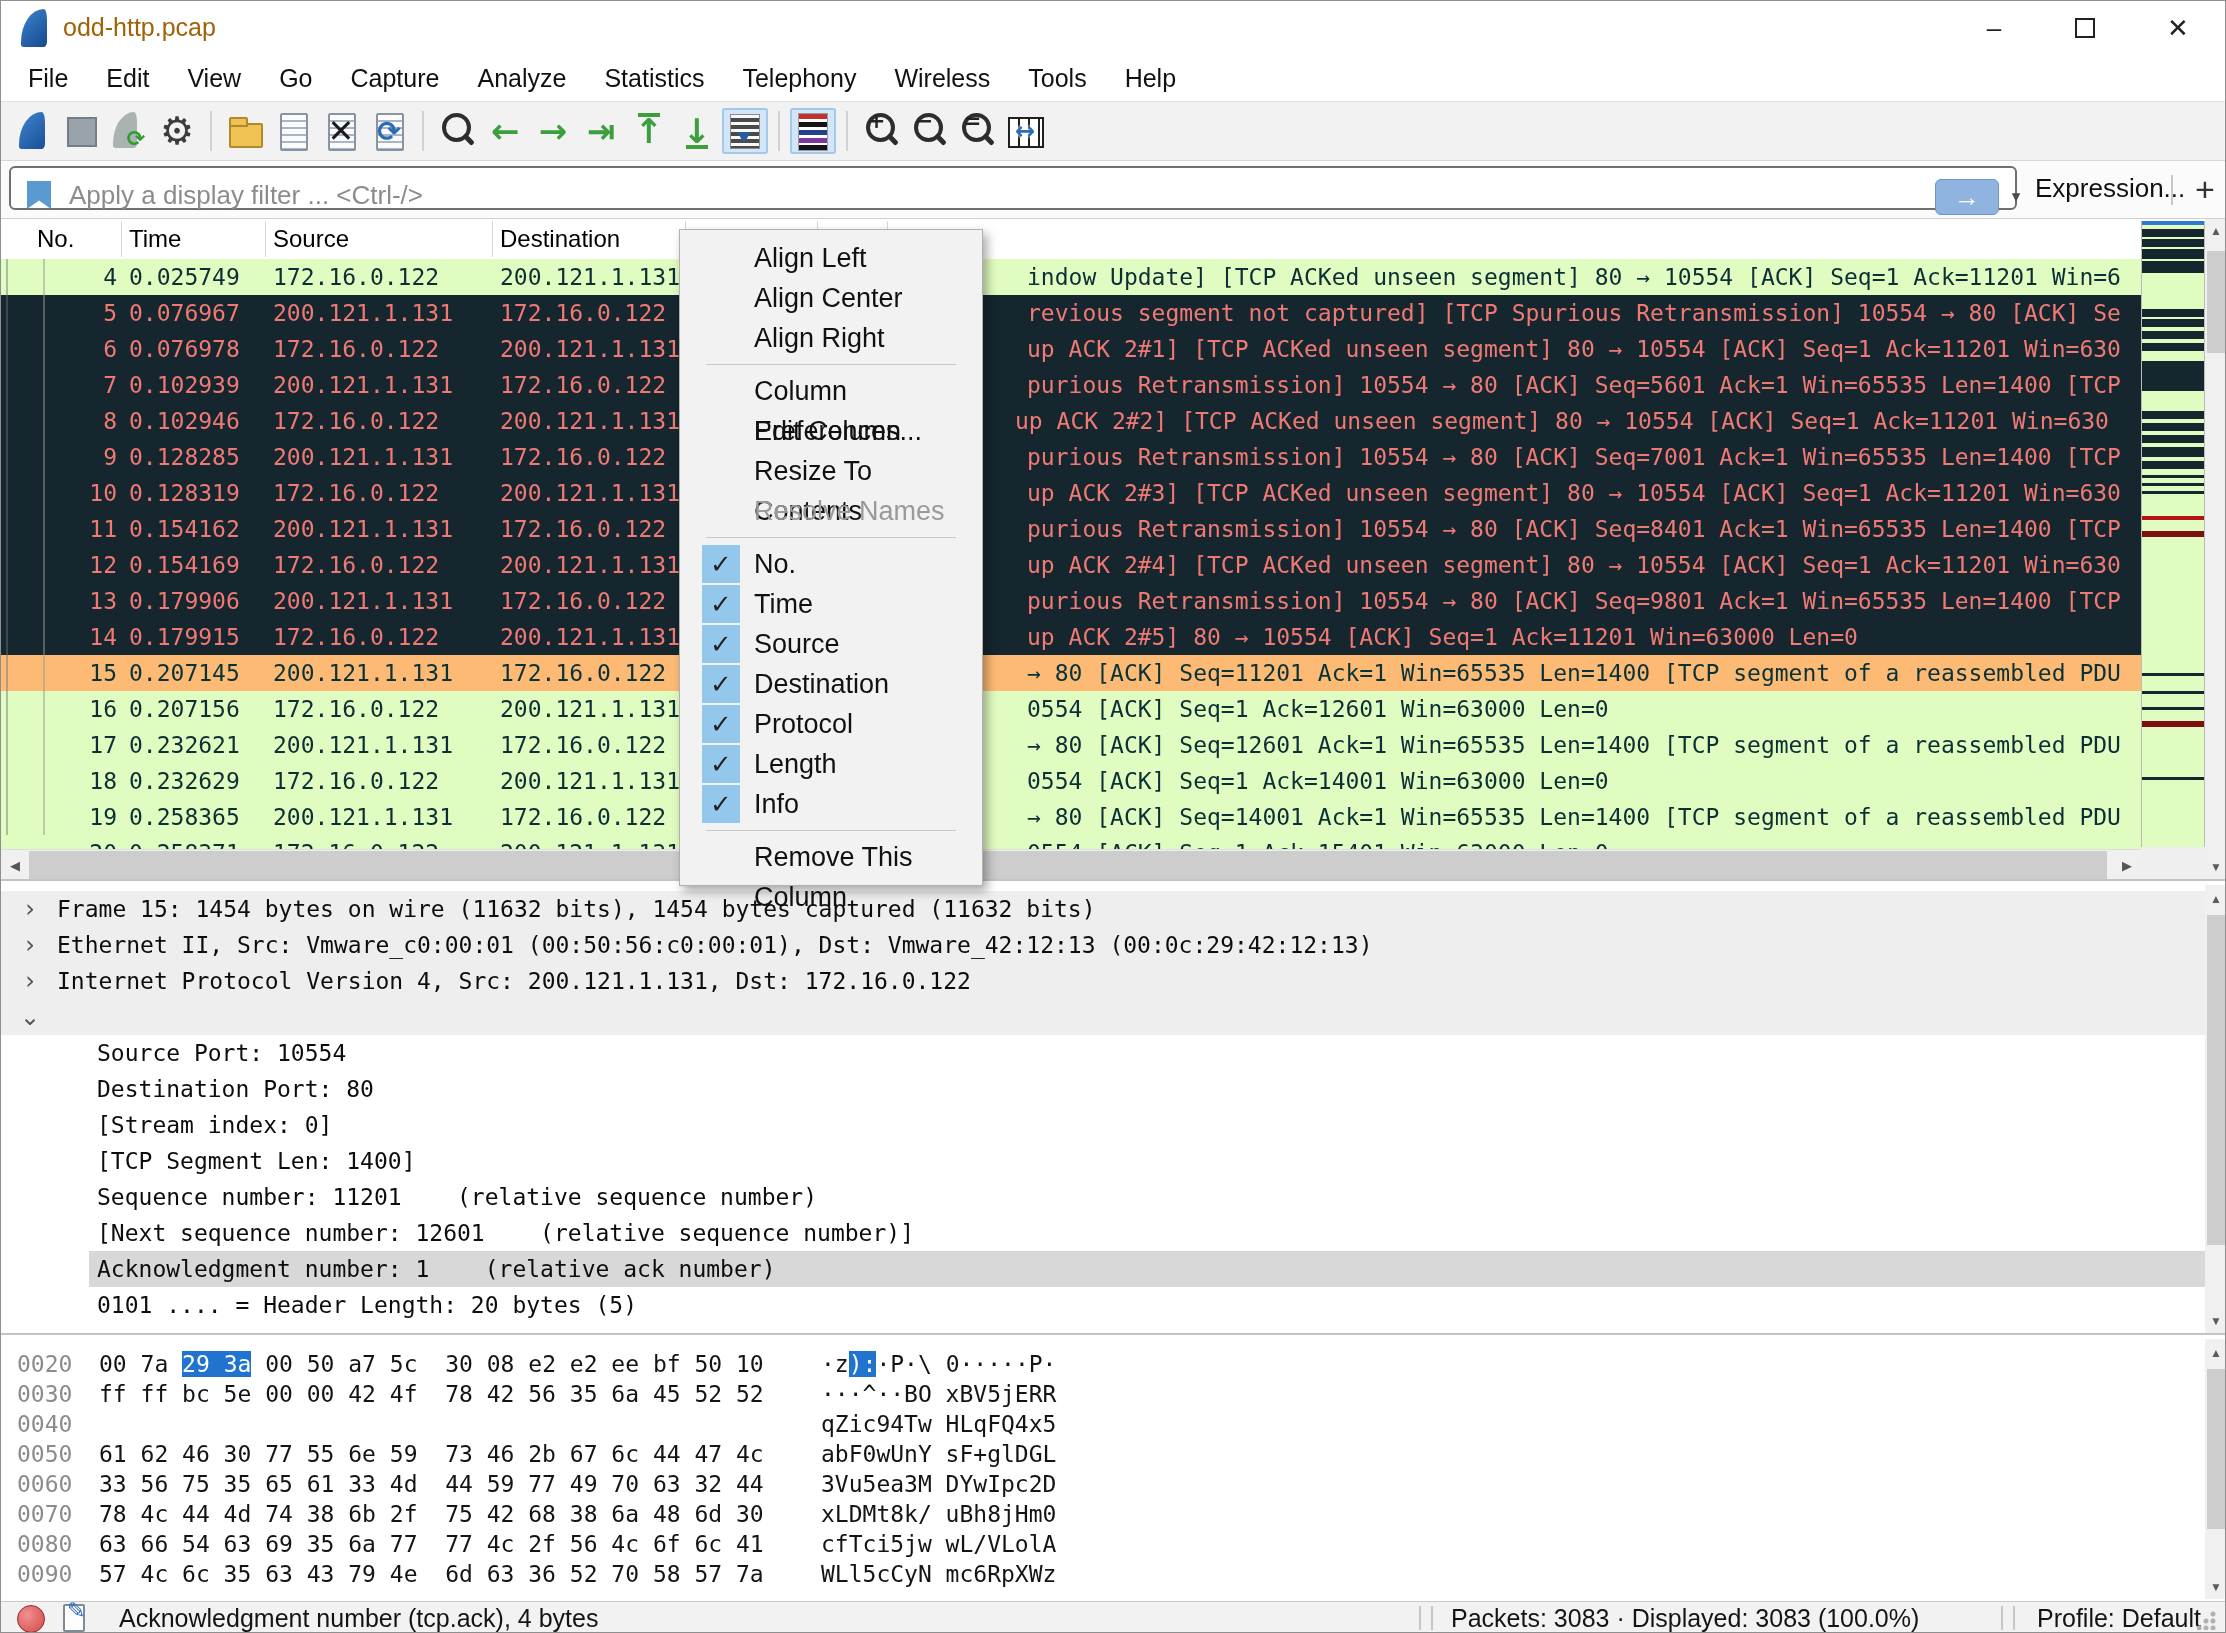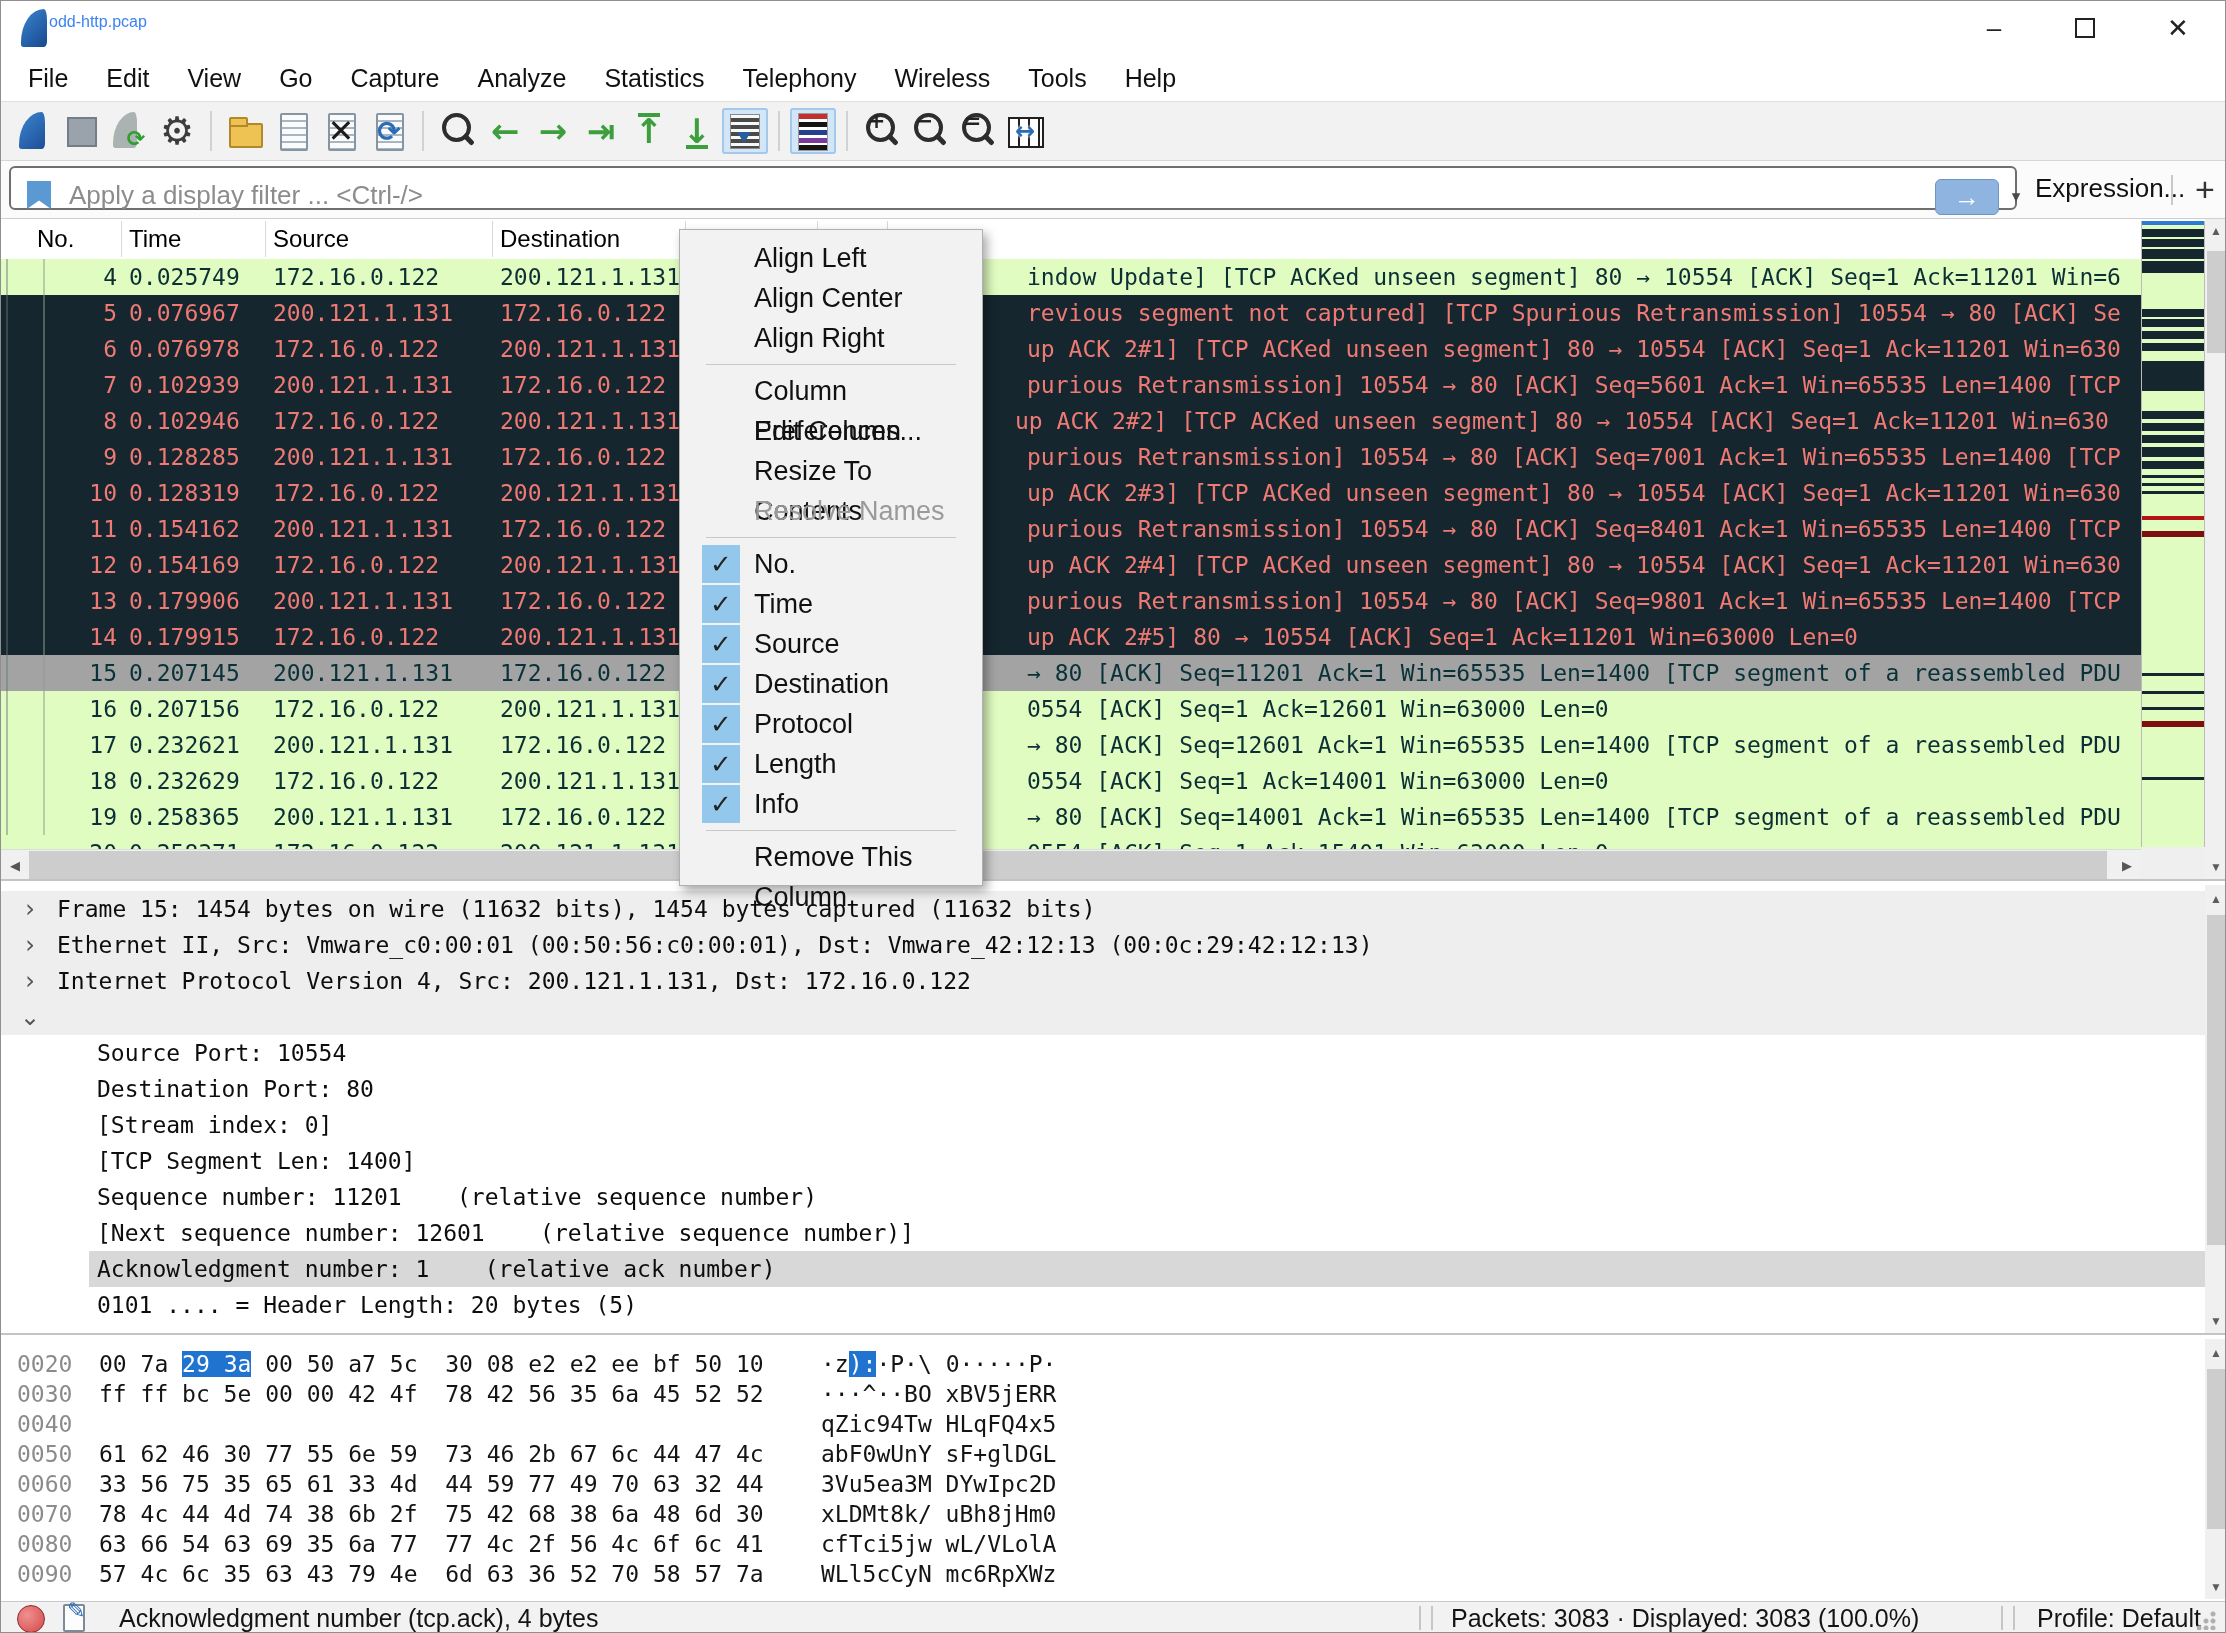--- a/index.html
+++ b/index.html
@@ -3,21 +3,21 @@
 <meta charset="utf-8">
 <style>
   html,body{margin:0;padding:0;background:#888;}
   #win{position:relative;width:2226px;height:1633px;background:#fff;overflow:hidden;
        font-family:"Liberation Sans",sans-serif;border:1px solid #8f8f8f;box-sizing:border-box;}
   .abs{position:absolute;}
   
   #titlebar{left:0;top:0;width:2226px;height:54px;background:#fff;}
   #app-fin{left:20px;top:8px;width:26px;height:38px;background:linear-gradient(135deg,#3c86d0,#16488e);
            border-radius:100% 14% 4px 3px / 100% 32% 6px 3px;}
-  #title-text{left:48px;top:12px;font-size:16px;color:#3b82f6;}
+  #title-text{left:62px;top:12px;font-size:25px;color:#a16207;}
   .wctl{top:0;width:66px;height:54px;display:flex;align-items:center;justify-content:center;font-size:26px;color:#222;}
   #btn-min{left:1960px;} #btn-max{left:2051px;} #btn-close{left:2144px;}
   #btn-max i{display:block;width:16px;height:16px;border:2px solid #222;}
   
   #menubar{left:0;top:54px;width:2226px;height:46px;background:#fff;display:flex;align-items:center;padding-left:8px;box-sizing:border-box;}
   .menu-item{padding:0 19px;font-size:25px;color:#111;}
   
   #toolbar{left:0;top:100px;width:2226px;height:60px;background:#f2f2f2;border-top:1px solid #e0e0e0;
            border-bottom:1px solid #d6d6d6;display:flex;align-items:center;padding-left:8px;box-sizing:border-box;}
   .tbi{position:relative;width:46px;height:46px;margin:0 1px;flex:0 0 auto;}
@@ -67,21 +67,21 @@
   #filter-sep{left:2170px;top:14px;width:2px;height:30px;background:#c9c9c9;}
   #add-filter-btn{left:2184px;top:6px;width:40px;height:44px;display:flex;align-items:center;justify-content:center;font-size:34px;color:#333;}
   
   #plist{left:0;top:218px;width:2226px;height:660px;background:#fff;}
   #plist-header{position:absolute;left:0;top:0;width:2140px;height:40px;background:#fff;border-bottom:1px solid #c8c8c8;}
   .hcol{position:absolute;top:6px;font-size:24px;color:#000;}
   .hsep{position:absolute;top:2px;width:1px;height:36px;background:#d8d8d8;}
   .prow{position:absolute;left:0;width:2140px;height:36px;font-family:"DejaVu Sans Mono","Liberation Mono",monospace;font-size:23px;line-height:36px;white-space:pre;}
   .prow.bad{background:#15262e;color:#ef7a74;}
   .prow.green{background:#e1fcc1;color:#0c2f36;}
-  .prow.selected{background:#a3a3a3;color:#083238;}
+  .prow.selected{background:#fdba74;color:#083238;}
   .pc{position:absolute;top:0;}
   .pc-no{left:0;width:116px;text-align:right;}
   .gutterline{left:42px;top:40px;width:2px;height:590px;background:#8e9e8e;opacity:.5;}
   .gutterline2{left:5px;top:40px;width:2px;height:576px;background:#657575;opacity:.45;}
   #partial-row-clip{position:absolute;left:0;top:616px;width:2140px;height:14px;overflow:hidden;}
   
   #hscroll{position:absolute;left:0;top:630px;width:2140px;height:30px;background:#f0f0f0;border-top:1px solid #dcdcdc;}
   #hscroll .arrow{position:absolute;top:0;width:28px;height:30px;display:flex;align-items:center;justify-content:center;font-size:13px;color:#555;}
   #hthumb{position:absolute;left:28px;top:1px;width:2078px;height:28px;background:#cdcdcd;}
   

